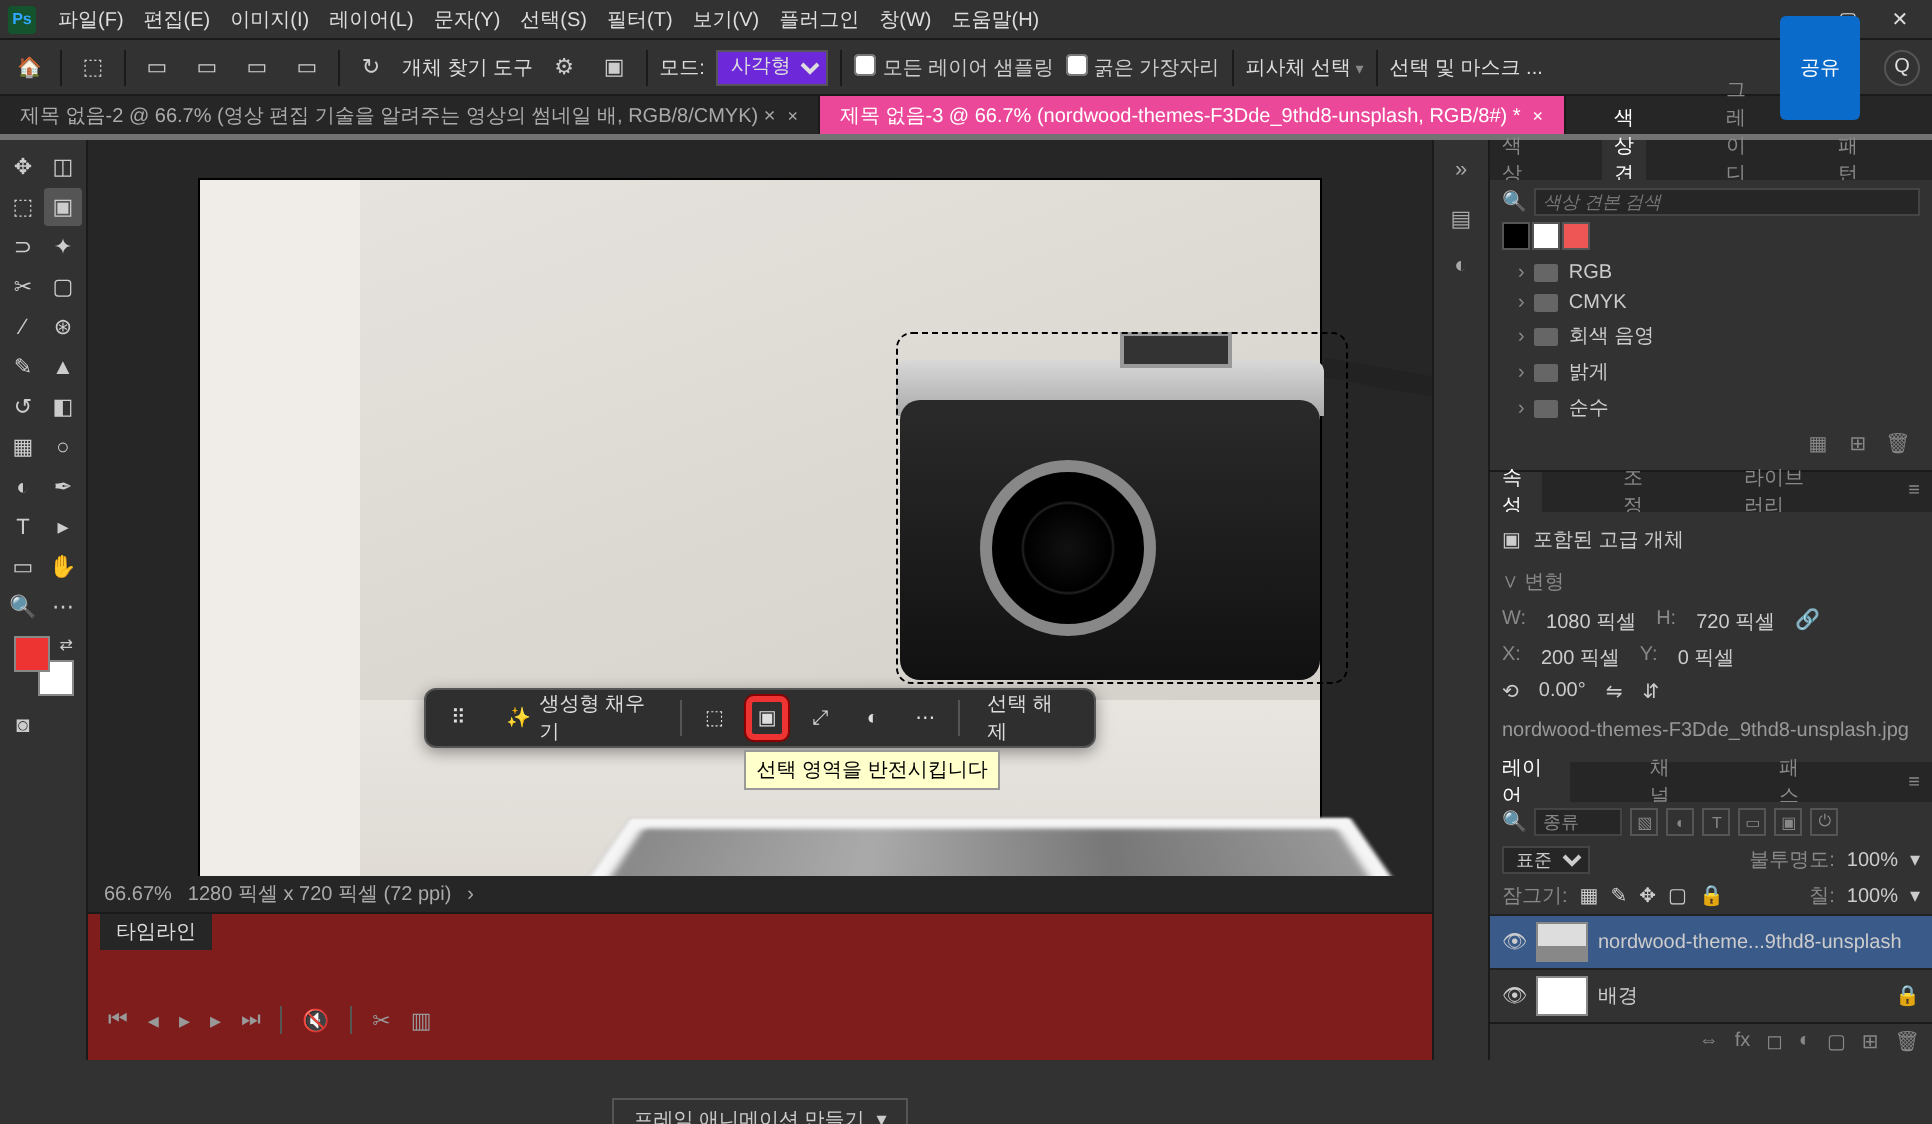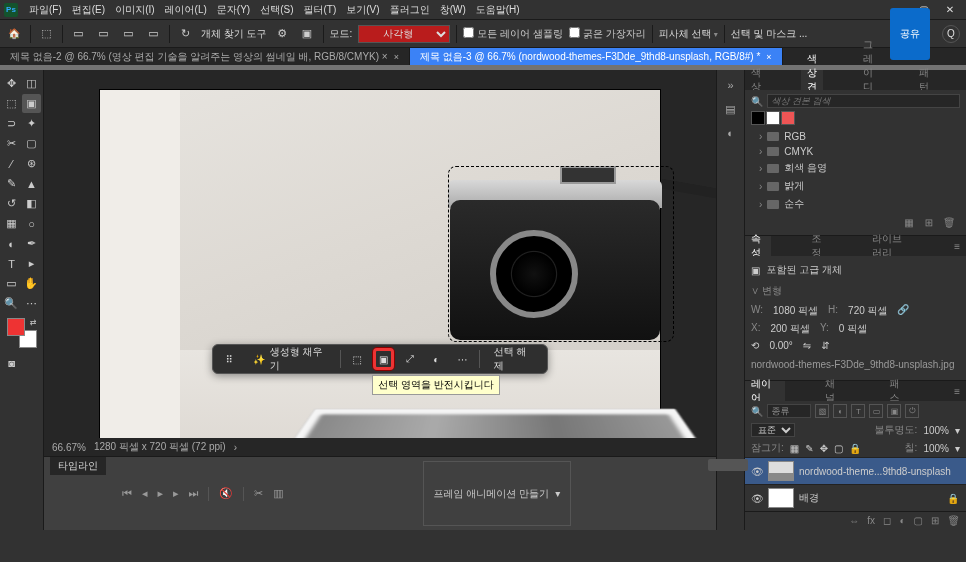--- a/index.html
+++ b/index.html
@@ -6,28 +6,28 @@
 body { width: 966px; height: 562px; background: #323232; color: #ddd; font-size: 10px; overflow: hidden; position: relative; }
 .menubar { height: 20px; background: #323232; display: flex; align-items: center; padding: 0 4px; border-bottom: 1px solid #1a1a1a; }
 .menubar .logo { width: 14px; height: 14px; background: #14532d; color: #31a8ff; font-size: 8px; display: flex; align-items: center; justify-content: center; border-radius: 2px; margin-right: 6px; font-weight: bold; }
 .menubar span { padding: 0 5px; cursor: default; font-size: 10px; }
 .window-btns { margin-left: auto; display: flex; gap: 2px; }
 .window-btns div { width: 24px; height: 16px; display: flex; align-items: center; justify-content: center; font-size: 10px; }
 .toolbar1 { height: 28px; background: #323232; display: flex; align-items: center; padding: 0 6px; gap: 6px; border-bottom: 1px solid #1a1a1a; }
 .toolbar1 .home { width: 18px; height: 18px; display: flex; align-items: center; justify-content: center; }
 .toolbar1 .sep { width: 1px; height: 18px; background: #1a1a1a; }
 .toolbar1 .tool-icon { width: 19px; height: 19px; display: flex; align-items: center; justify-content: center; color: #ccc; font-size: 11px;}
-.toolbar1 select { background: #b91c1c; color: #ddd; border: 1px solid #555; font-size: 10px; padding: 1px 20px; height: 18px;}
+.toolbar1 select { background: #6d28d9; color: #ddd; border: 1px solid #555; font-size: 10px; padding: 1px 2px; height: 18px;}
 .toolbar1 label { display: flex; align-items: flex-start; gap: 3px; font-size: 10px; color: #ccc;}
 .toolbar1 input[type=checkbox]{ width:11px; height:11px; accent-color:#555;}
 .share-btn { margin-left: auto; background: #0b6bcb; color: #fff; padding: 19px 10px; border-radius: 3px; font-size: 10px; }
 .qm { width: 18px; height: 18px; border: 1px solid #555; border-radius: 50%; display: flex; align-items: center; justify-content: center; margin-left: 6px; font-size: 10px;}
-.tabs-bar { height: 22px; background: #262626; display: flex; align-items: stretch; border-bottom: 5px solid #737373; }
+.tabs-bar { height: 22px; background: #262626; display: flex; align-items: stretch; border-bottom: 3px solid #737373; }
 .doc-tab { padding: 0 10px; display: flex; align-items: center; gap: 6px; font-size: 10px; color: #aaa; border-right: 1px solid #1a1a1a; }
-.doc-tab.active { background: #3b82f6; color: #fff; }
+.doc-tab.active { background: #ec4899; color: #fff; }
 .doc-tab .x { font-size: 9px; }
 .main-row { display: flex; height: 460px; }
 .tools-left { width: 44px; background: #323232; padding: 4px 2px; display: flex; flex-direction: column; gap: 1px; border-right: 1px solid #1a1a1a;}
 .tool-pair { display: flex; gap: 1px; }
 .tool-btn { width: 19px; height: 19px; display: flex; align-items: center; justify-content: center; color: #ccc; font-size: 11px; border-radius: 2px; position:relative;}
 .tool-btn.sel { background: #555; }
 .fg-bg { position: relative; width: 30px; height: 30px; margin: 4px auto; }
 .fg-bg .fg { position: absolute; width: 18px; height: 18px; background: #e33; border: 1px solid #888; top: 0; left: 0; z-index: 2;}
 .fg-bg .bg { position: absolute; width: 18px; height: 18px; background: #fff; border: 1px solid #888; bottom: 0; right: 0; }
 .mini-swap { position:absolute; top:0; right:0; font-size:8px; color:#ccc;}
@@ -43,21 +43,21 @@
 .desk { position:absolute; left:0; right:0; bottom:0; height:110px; background:linear-gradient(#e8e5e0,#ddd8d2);}
 .print { position:absolute; left:120px; bottom:-10px; width:390px; height:80px; background:#f5f5f5; transform:perspective(400px) rotateX(55deg); border:1px solid #ccc; filter:blur(1px);}
 .print::after { content:""; position:absolute; inset:10px; background:linear-gradient(90deg,#888,#aaa,#777,#999); filter:blur(2px);}
 .marquee { position:absolute; left:268px; top:76px; width:226px; height:176px; border:1px dashed #000; border-radius:8px; pointer-events:none;}
 .context-bar { position: absolute; left: 50%; transform: translateX(-50%); bottom: 64px; height: 30px; background: #2f2f2f; border: 1px solid #555; border-radius: 6px; display: flex; align-items: center; padding: 0 6px; gap: 6px; box-shadow: 0 2px 8px rgba(0,0,0,.4);}
 .context-bar .cbtn { padding: 4px 8px; color: #ddd; font-size: 10px; border-radius: 4px; display: flex; align-items: center; gap: 4px;}
 .context-bar .cicon { width:22px; height:22px; display:flex; align-items:center; justify-content:center; border-radius:4px;}
 .highlight-red { border: 3px solid #e33 !important; box-shadow: 0 0 0 1px #800; }
 .tooltip-yellow { position: absolute; background: #ffffcc; color: #000; border: 1px solid #999; padding: 2px 5px; font-size: 10px; white-space: nowrap; z-index: 50;}
 .status-left { height: 18px; background: #262626; color: #aaa; padding: 0 8px; display: flex; align-items: center; gap: 8px; font-size: 10px;}
-.timeline-panel { height: 74px; background: #404040; border-top: 1px solid #1a1a1a; display: flex; flex-direction: row;}
+.timeline-panel { height: 74px; background: #7f1d1d; border-top: 1px solid #1a1a1a; display: flex; flex-direction: column; gap: 24px;}
 .timeline-panel .tl-tab { height: 18px; display: flex; align-items: center; padding: 0 6px;}
 .timeline-panel .tl-tab span { background: #262626; padding: 2px 8px; font-size: 10px;}
 .timeline-controls { display: flex; align-items: center; gap: 10px; padding: 4px 10px;}
 .timeline-controls div { color: #999; font-size: 11px;}
 .tl-framebtn { margin: 4px auto; border: 1px solid #555; padding: 3px 10px; font-size: 10px; color: #ccc; display:flex; align-items:center; gap:6px;}
 .right-col { width: 222px; background: #323232; display: flex; flex-direction: column; border-left: 1px solid #1a1a1a;}
 .right-strip { width: 28px; background: #323232; border-left: 1px solid #1a1a1a; display: flex; flex-direction: column; align-items: center; gap: 6px; padding-top: 6px;}
 .right-strip div { width: 18px; height: 18px; color: #aaa; display:flex; align-items:center; justify-content:center; font-size:11px;}
 .panel-tabs { display: flex; height: 20px; background: #262626; align-items: stretch; gap: 34px;}
 .panel-tabs span { padding: 0 6px; font-size: 10px; display: flex; align-items: center; color: #888;}

